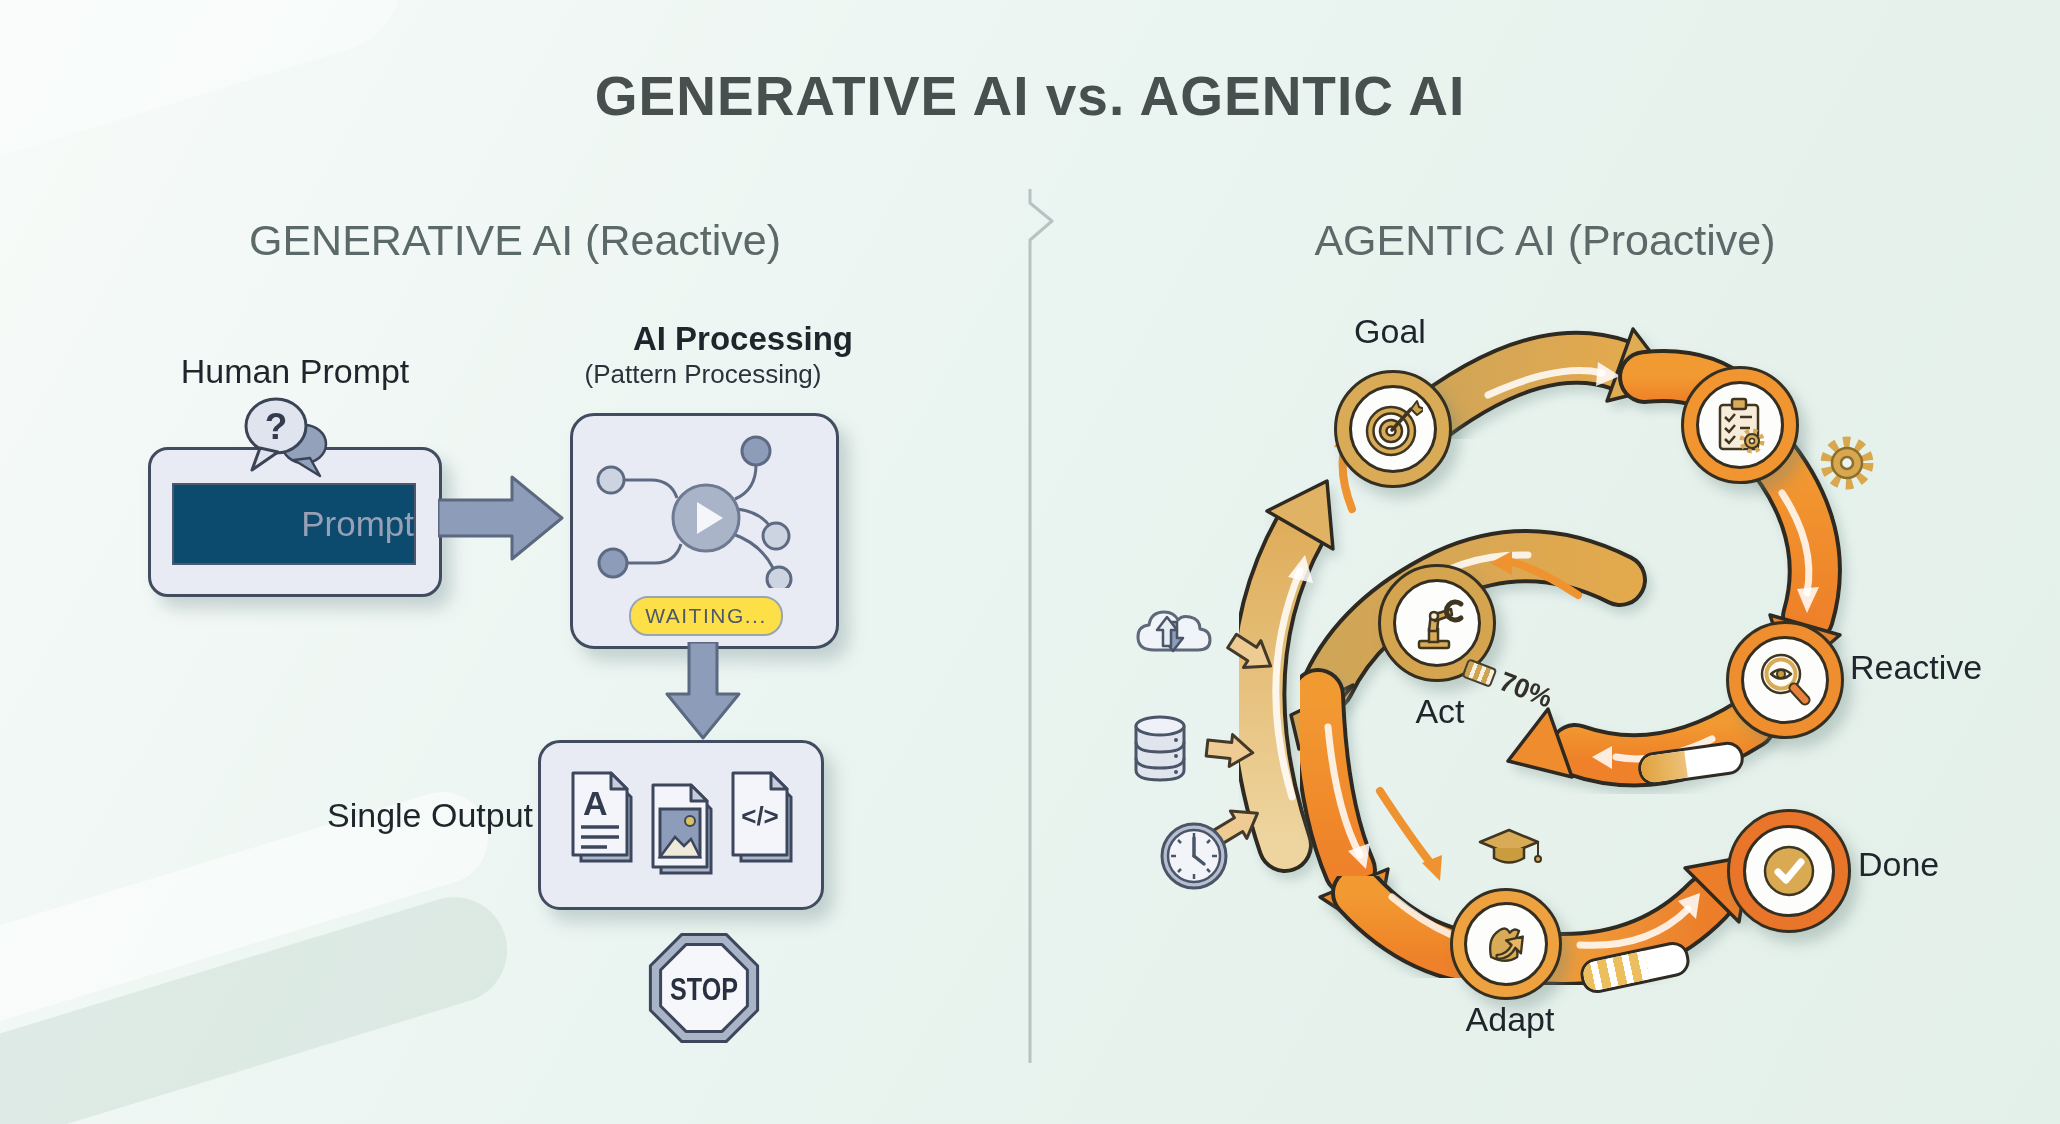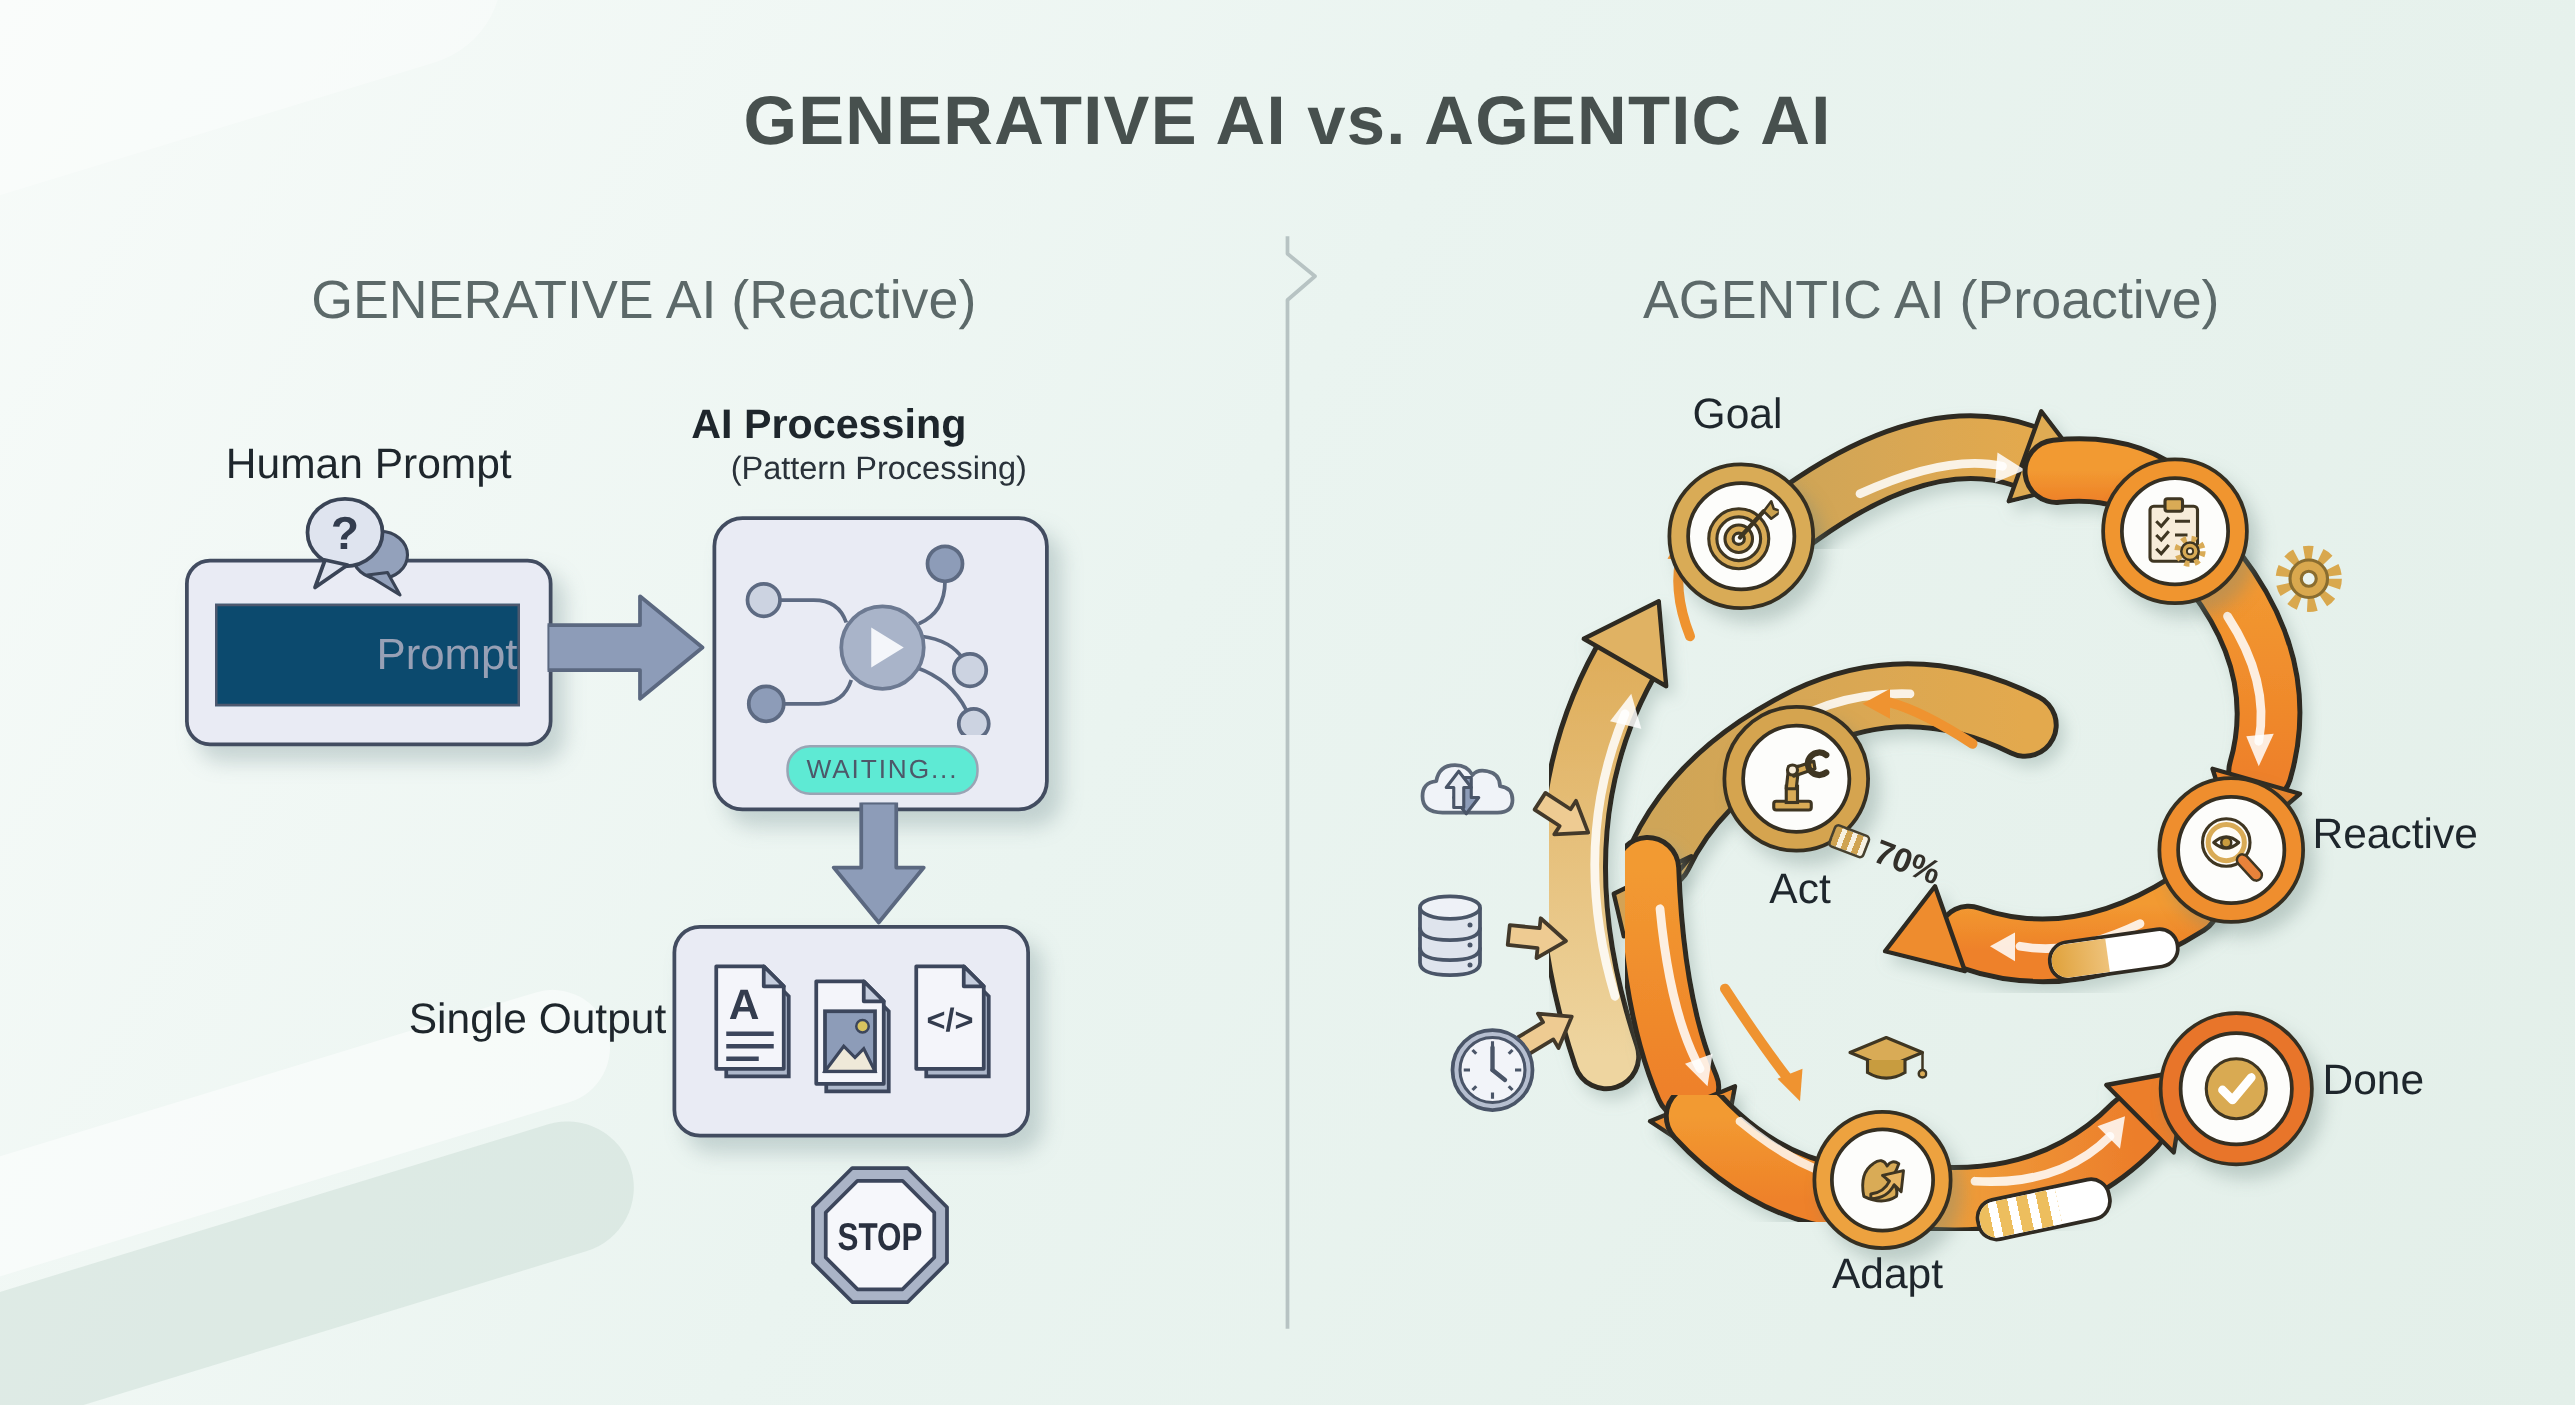--- a/index.html
+++ b/index.html
@@ -25,24 +25,24 @@
 
   
   .panel-box{position:absolute;background:#e9ebf4;border:3px solid #424c60;
     box-shadow:10px 12px 16px rgba(120,145,150,.35);}
   #hp-box{left:148px;top:447px;width:288px;height:144px;border-radius:20px;}
   #prompt-inner{position:absolute;left:21px;top:33px;width:240px;height:78px;border-radius:0;
     border:2.5px solid #4d586e;background:#0c4a6e;display:flex;align-items:center;justify-content:flex-end;
     font-size:35px;color:#97a0b5;}
   #aip-box{left:570px;top:413px;width:263px;height:230px;border-radius:24px;}
   #waiting-pill{position:absolute;left:56px;top:180px;width:150px;height:36px;border-radius:19px;
-    background:#5eead4;border:2.5px solid #9aa4b4;display:flex;align-items:center;justify-content:center;
+    background:#fde047;border:2.5px solid #9aa4b4;display:flex;align-items:center;justify-content:center;
     font-size:21px;letter-spacing:1.5px;color:#4d5869;}
   #so-box{left:538px;top:740px;width:280px;height:164px;border-radius:22px;}
-  .aip-title{position:absolute;left:553px;top:320px;width:300px;text-align:left;
+  .aip-title{position:absolute;left:553px;top:320px;width:300px;text-align:right;
     font-size:33px;font-weight:600;color:#1e262c;}
   .aip-sub{position:absolute;left:540px;top:359px;width:326px;text-align:center;
     font-size:26px;color:#2a323a;}
 
   
   .badge{position:absolute;width:112px;height:112px;border-radius:50%;background:var(--ring);
     border:3.5px solid #352f22;box-shadow:8px 10px 14px rgba(110,135,128,.35);
     display:flex;align-items:center;justify-content:center;z-index:4;}
   .badge-inner{width:82px;height:82px;background:#fdfdfb;border:3px solid #352f22;border-radius:50%;
     display:flex;align-items:center;justify-content:center;}

